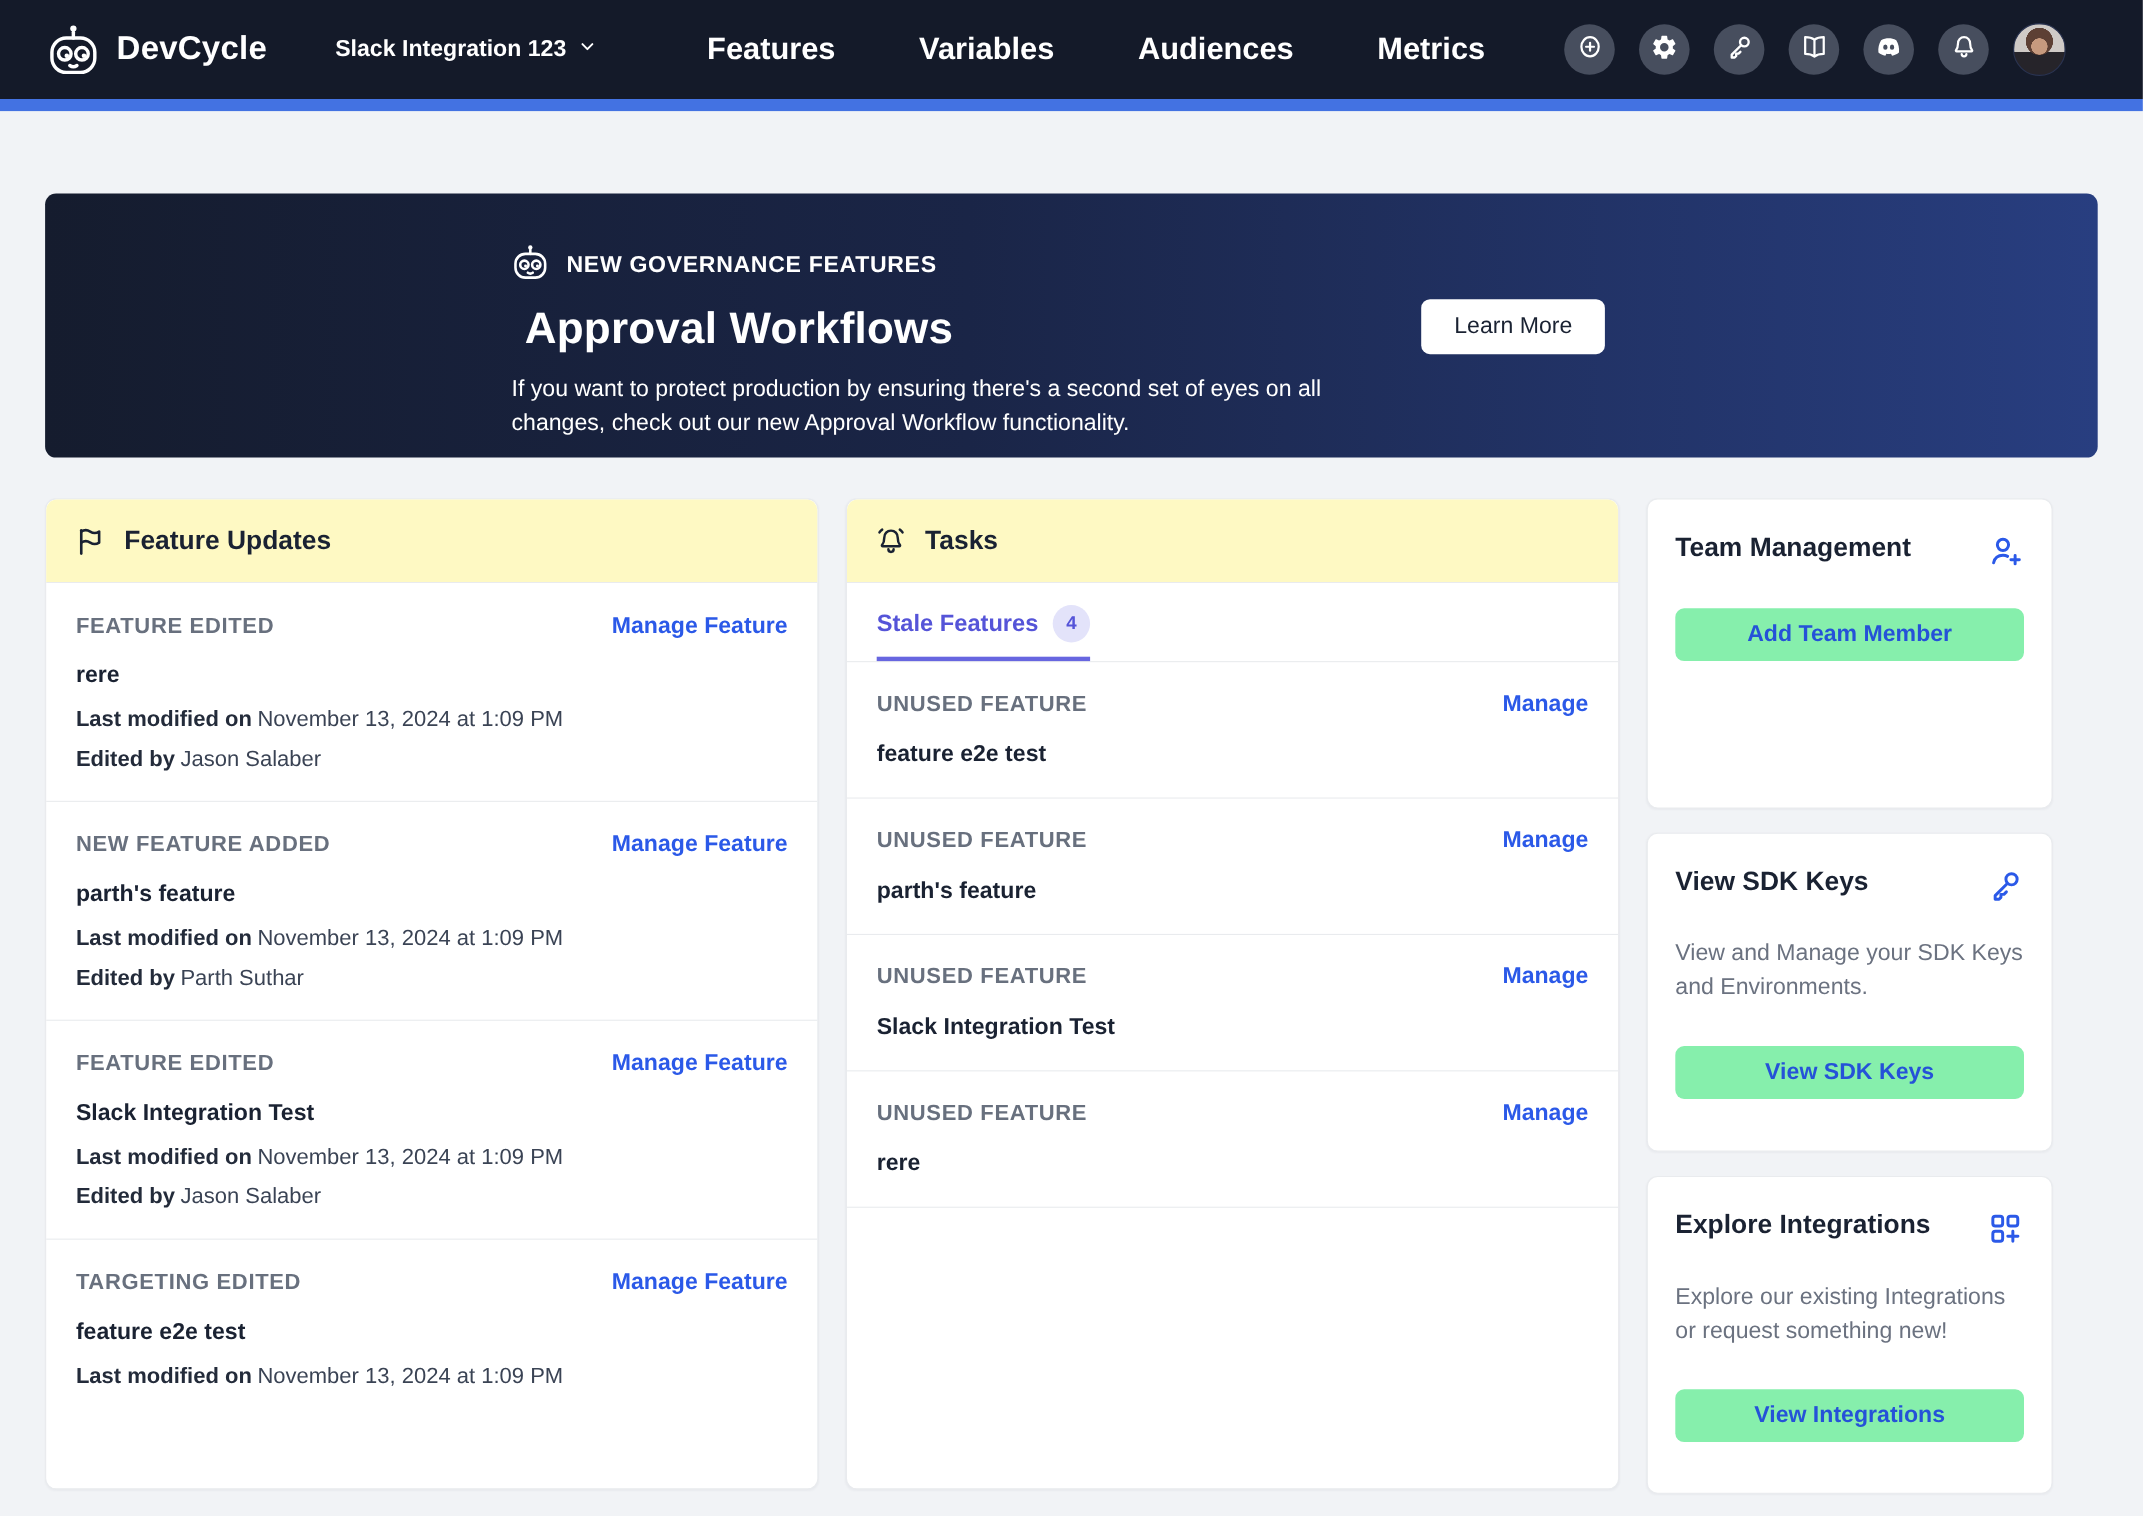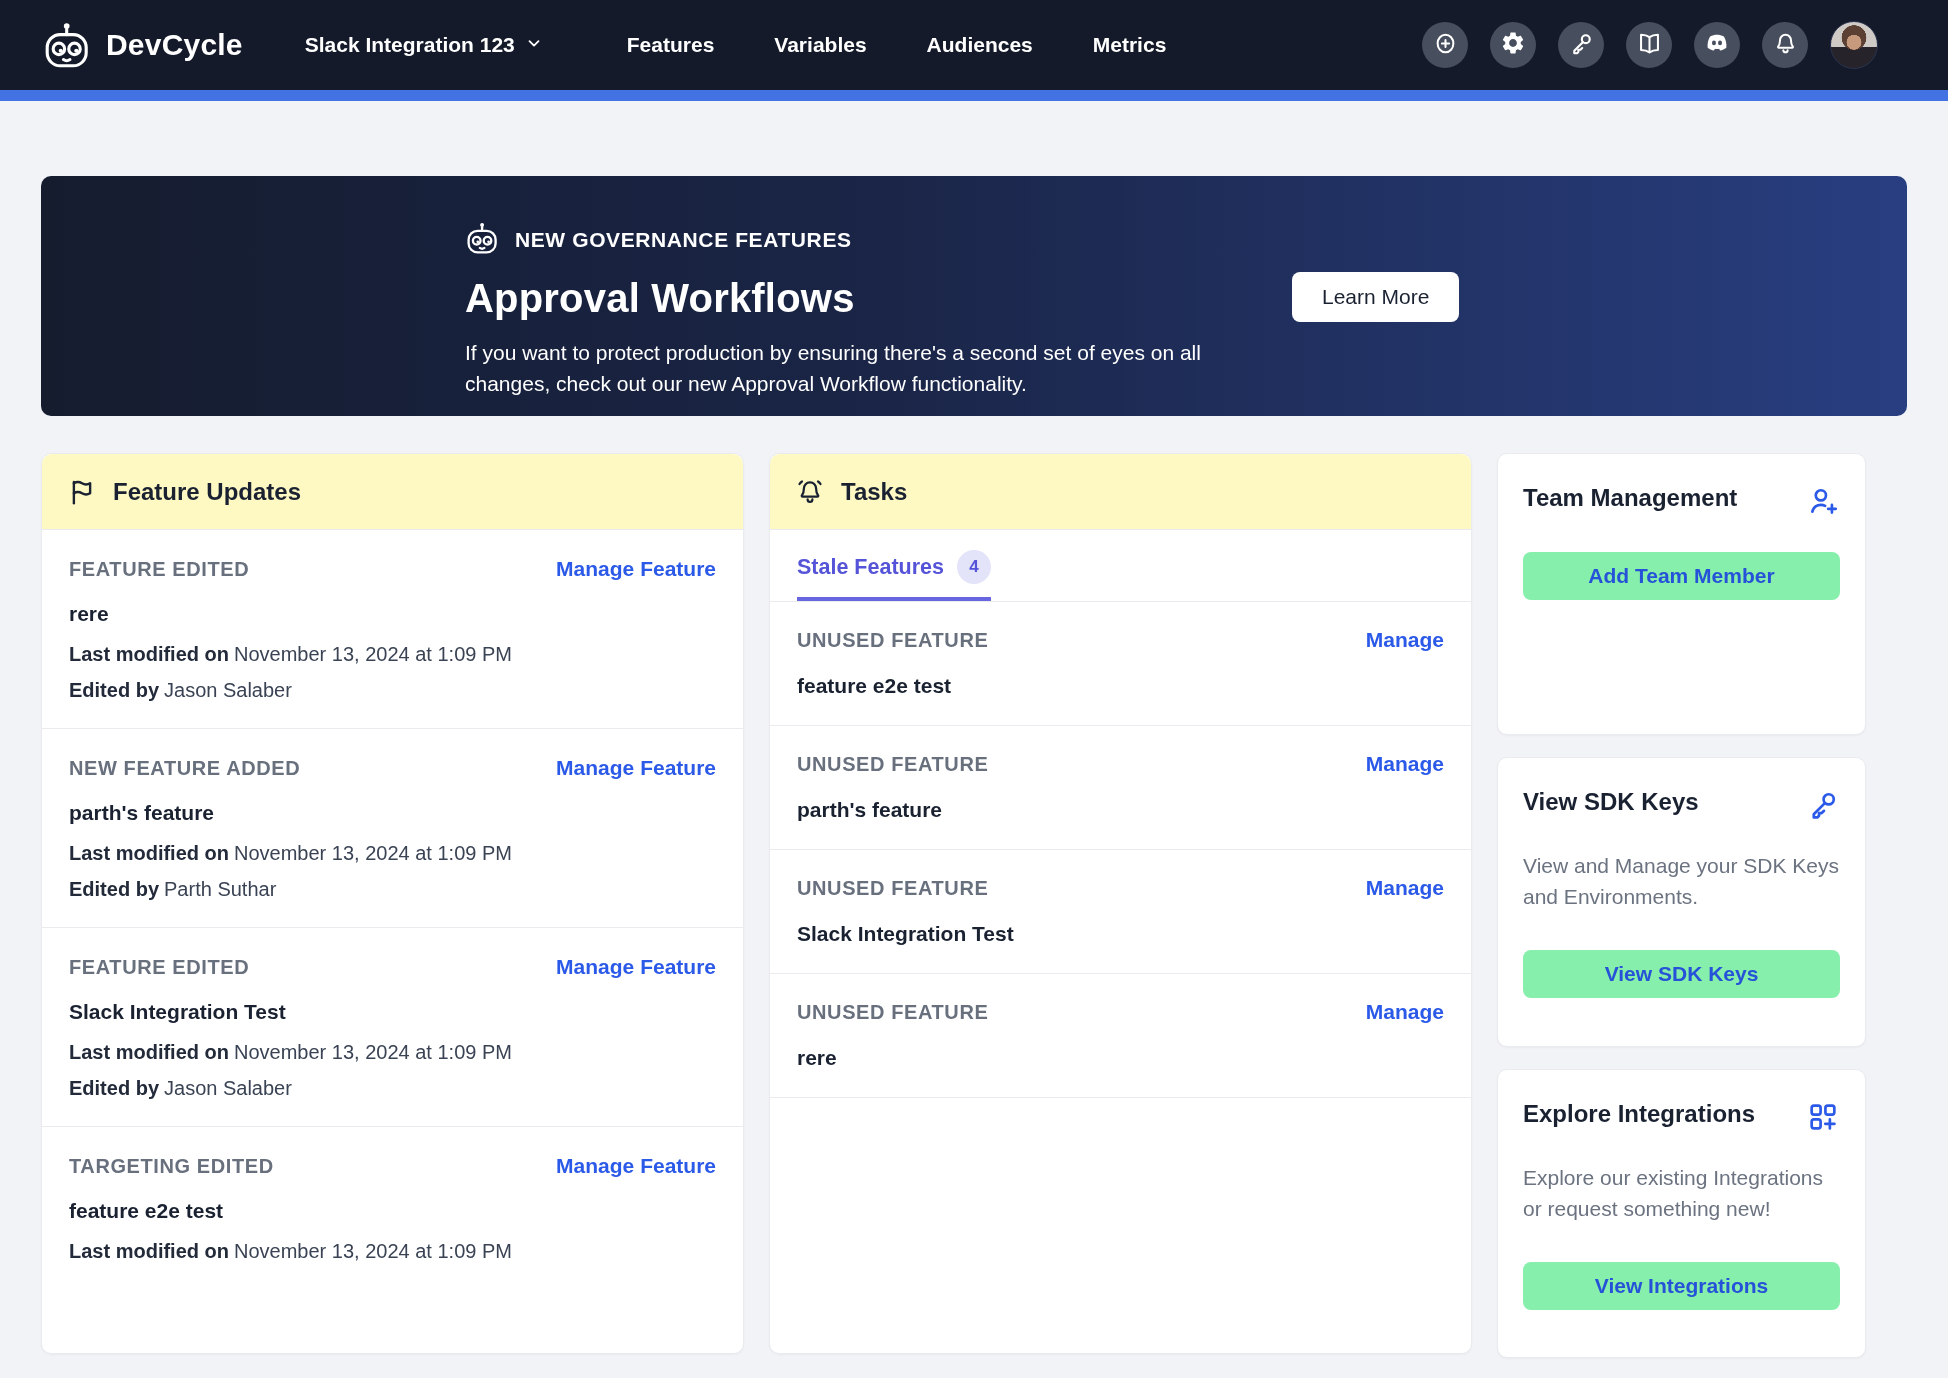--- a/index.html
+++ b/index.html
@@ -16,21 +16,21 @@
     padding:0 70px 0 42px;
   }
   .brand { display:flex; align-items:center; gap:12px; }
   .brand svg { display:block; }
   .brand-name { color:#fff; font-size:30px; font-weight:bold; letter-spacing:.2px; }
   .project-selector {
     margin-left:62px; display:flex; align-items:center; gap:10px;
     color:#fff; font-size:21px; font-weight:600; cursor:pointer;
   }
   .nav-links { display:flex; align-items:center; gap:60px; margin-left:84px; }
-  .nav-link { color:#fff; font-size:21px; font-weight:600; cursor:pointer; }
+  .nav-link { color:#fff; font-size:28px; font-weight:600; cursor:pointer;margin-left:16px; }
   .nav-right { margin-left:auto; display:flex; align-items:center; gap:22px; }
   .icon-pill {
     width:46px; height:46px; border-radius:50%; background:#474e5e;
     display:flex; align-items:center; justify-content:center; cursor:pointer;
   }
   .avatar {
     width:48px; height:48px; border-radius:50%; cursor:pointer;
     background:
       radial-gradient(circle at 50% 44%, #c79a7e 0 21%, rgba(0,0,0,0) 22%),
       radial-gradient(circle at 50% 34%, #5d4034 0 32%, rgba(0,0,0,0) 33%),
@@ -42,21 +42,21 @@
   
   .content { padding:0 41px; }
   .hero {
     margin-top:75px; height:240px; border-radius:10px; position:relative;
     background:linear-gradient(90deg,#151c2e 0%,#1a2547 45%,#283e80 100%);
     color:#fff;
   }
   .hero-inner { position:absolute; left:424px; top:44px; width:780px; }
   .hero-eyebrow { display:flex; align-items:center; gap:14px; }
   .hero-eyebrow-text { font-size:21px; font-weight:bold; letter-spacing:.6px; }
-  .hero-title { font-size:40px; font-weight:bold; margin-top:16px; letter-spacing:.2px; }
+  .hero-title { font-size:40px; font-weight:bold; margin-top:16px; letter-spacing:.2px;margin-left:12px; }
   .hero-desc { font-size:21px; line-height:31px; margin-top:16px; font-weight:400; }
   .hero-cta {
     position:absolute; left:1251px; top:96px; height:50px; padding:0 30px;
     background:#fff; color:#1a2232; font-size:21px; font-weight:500;
     border:none; border-radius:8px; cursor:pointer; font-family:inherit;
   }
 
   
   .main { display:flex; gap:25px; margin-top:37px; align-items:flex-start; }
   .card {

